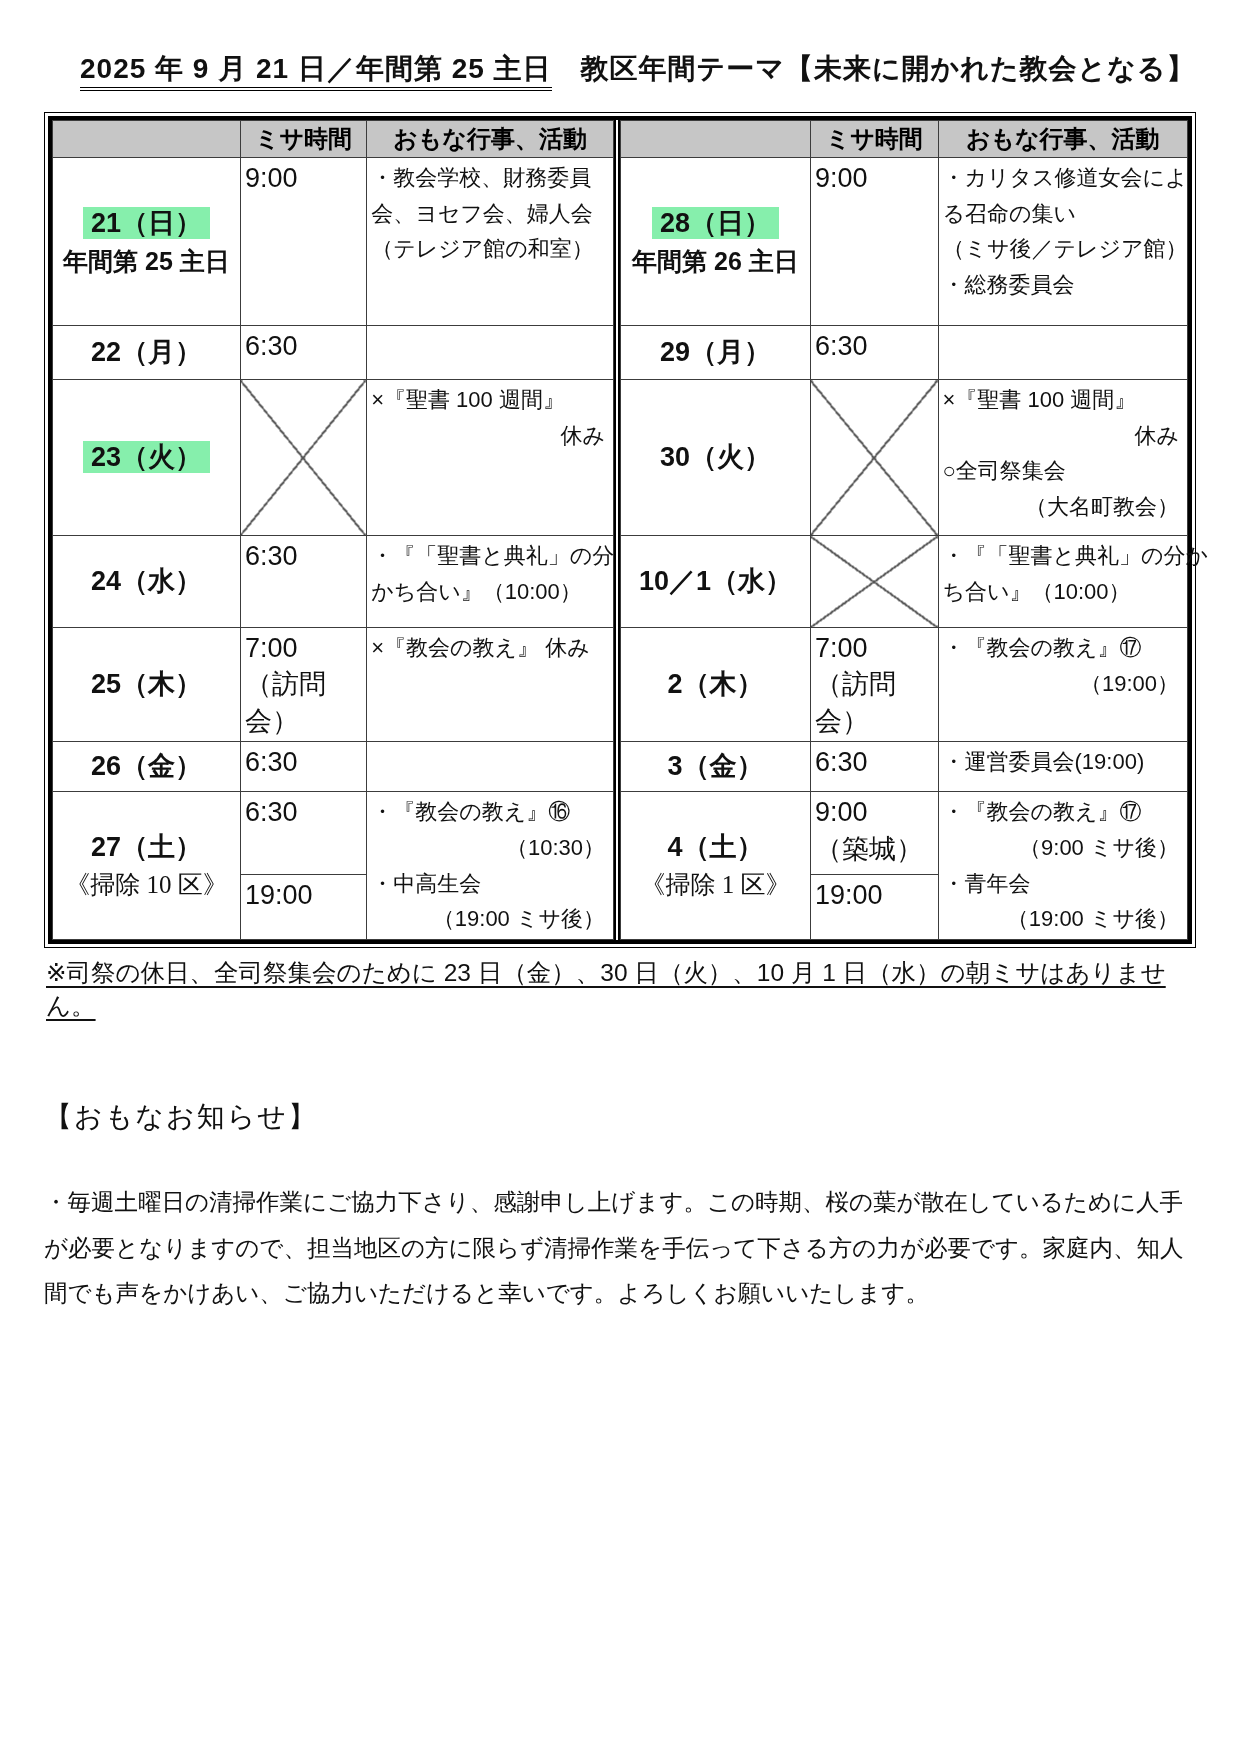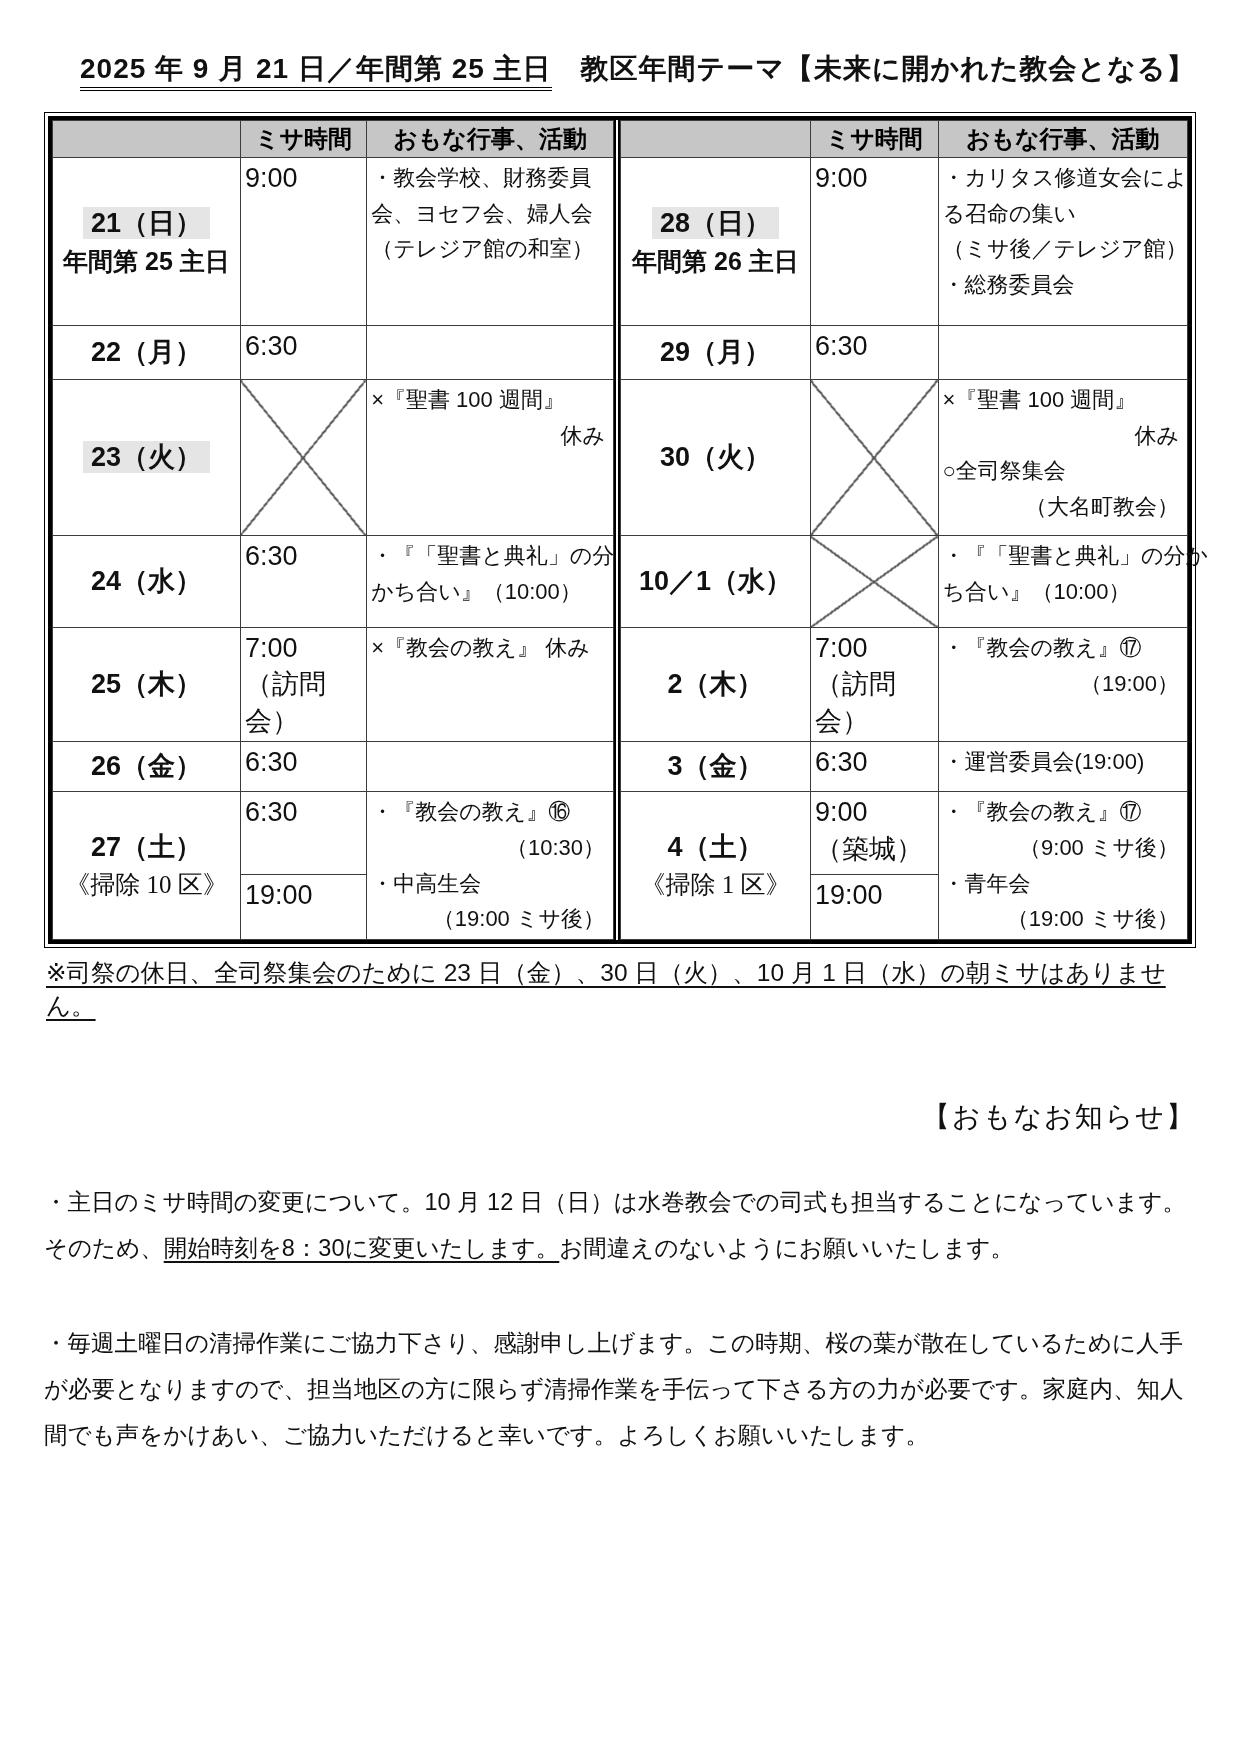--- a/index.html
+++ b/index.html
@@ -28,37 +28,37 @@
   table.sched tr.h-wed{height:92px;}
   table.sched tr.h-thu{height:88px;}
   table.sched tr.h-fri{height:50px;}
   table.sched tr.h-sat1{height:80px;}
   table.sched tr.h-sat2{height:62px;}
   col.c-date{width:33.5%;} col.c-time{width:22.5%;} col.c-ev{width:44%;}
   th.hdr{background:#c6c6c6; font-size:24px; font-weight:bold; text-align:center; color:#000;}
   td.date-cell{vertical-align:middle; text-align:center; font-weight:bold; font-size:27px; line-height:1.45;}
   td.date-cell .sub{font-size:25px; font-weight:bold;}
   td.date-cell .sub.light{font-weight:normal;font-family:Liberation Serif, serif;}
-  .hl{background:#e5e5e5; padding:1px 8px;}
+  .hl{background:#86efac; padding:1px 8px;}
   td.time-cell{vertical-align:top; font-size:27px; padding:4px 2px 2px 10px; line-height:1.35;}
   td.ev-cell{vertical-align:top; font-size:22px; line-height:1.62; padding:5px 6px 4px 8px;}
   .evline{white-space:nowrap;}
   .evline.r{text-align:right; padding-right:4px;}
   td.x-cell{
     background-image:
       linear-gradient(to bottom right, transparent calc(50% - 1px), #555 calc(50% - 1px), #555 calc(50% + 1px), transparent calc(50% + 1px)),
       linear-gradient(to top right, transparent calc(50% - 1px), #555 calc(50% - 1px), #555 calc(50% + 1px), transparent calc(50% + 1px));
   }
 
   
   .note{margin-top:8px; font-size:24.5px; padding-left:2px;}
   .note span{text-decoration:underline; text-underline-offset:5px;}
 
   
-  .ann-head{margin-top:76px; text-align:right; font-size:28px; letter-spacing:2px;}
+  .ann-head{margin-top:76px; text-align:left; font-size:28px; letter-spacing:2px;}
   .ann{margin-top:50px; font-size:23.5px; line-height:1.95; text-align:left;}
   .ann:first-of-type{margin-top:44px;}
   .ann .u{text-decoration:underline; text-underline-offset:5px;}
 </style>
 </head>
 <body>
 
 <div class="page">
 
   <div class="title">
@@ -243,19 +243,18 @@
 
     </div>
   </div>
 
   <div class="note">
     <span>※司祭の休日、全司祭集会のために 23 日（金）、30 日（火）、10 月 1 日（水）の朝ミサはありません。</span>
   </div>
 
   <div class="ann-head">【おもなお知らせ】</div>
 
-  <p class="ann"><span>・主日のミサ時間の変更について。10 月 12 日（日）は水巻教会での司式も担当することになっています。そのため、</span><span class="u">開始時刻を8：30に変更いたします。</span><span>お間違えのないようにお願いいたします。</span></p>
 
 
 
   <p class="ann">・毎週土曜日の清掃作業にご協力下さり、感謝申し上げます。この時期、桜の葉が散在しているために人手が必要となりますので、担当地区の方に限らず清掃作業を手伝って下さる方の力が必要です。家庭内、知人間でも声をかけあい、ご協力いただけると幸いです。よろしくお願いいたします。</p>
 
 </div>
 
 </body></html>

